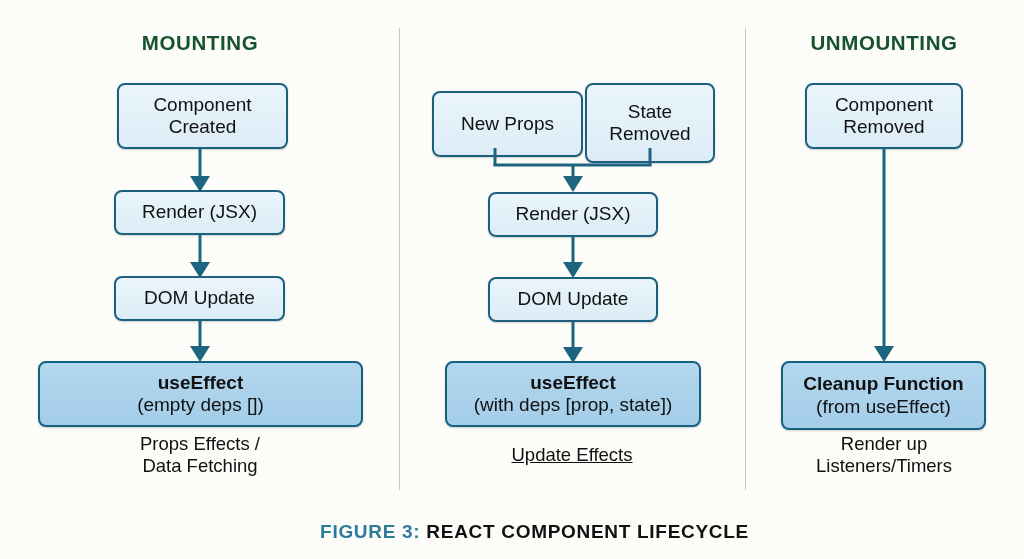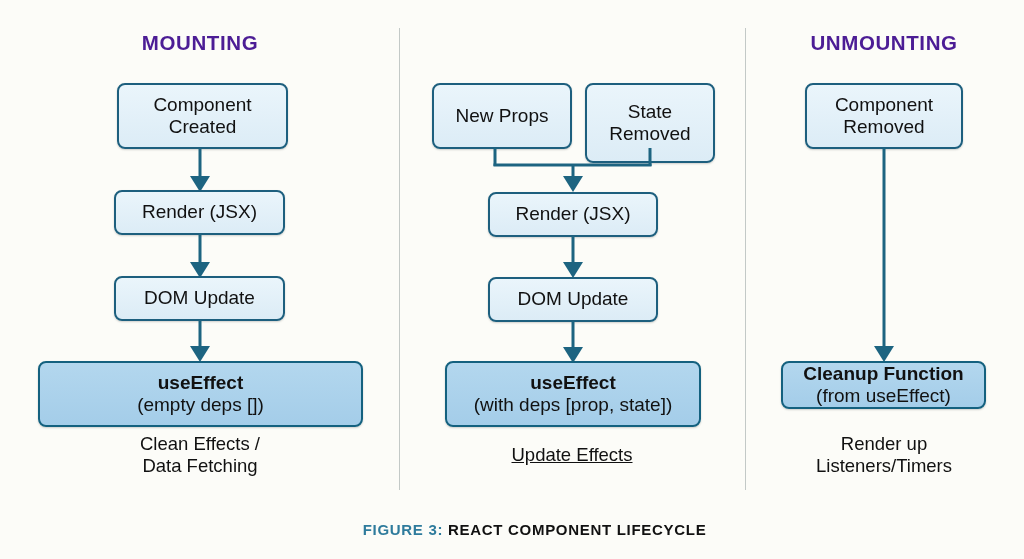--- a/index.html
+++ b/index.html
@@ -21,21 +21,21 @@
   }
   .divider {
     position: absolute;
     width: 1px;
     background: #c3c9c7;
     top: 28px;
     height: 462px;
   }
   .col-heading {
     position: absolute;
-    color: #4c1d95;
+    color: #14532d;
     font-weight: bold;
     font-size: 20.5px;
     letter-spacing: 0.6px;
     text-align: center;
     text-transform: uppercase;
     white-space: nowrap;
     transform: translateX(-50%);
   }
   .node {
     position: absolute;
@@ -72,21 +72,21 @@
   .caption .c2 { display: block; }
   .connector {
     position: absolute;
     pointer-events: none;
   }
   .figure-title {
     position: absolute;
     left: 512px;
     top: 521px;
     transform: translateX(-50%);
-    font-size: 15px;
+    font-size: 19px;
     font-weight: bold;
     letter-spacing: 0.7px;
     white-space: nowrap;
     color: #111111;
     padding-left: 45px;
   }
   .figure-title .fignum { color: #2e7b9c; }
 </style>
 </head>
 <body>
@@ -125,26 +125,26 @@
     <line x1="30" y1="0" x2="30" y2="28" stroke="#1d6481" stroke-width="3"></line>
     <polygon points="20,26 40,26 30,42" fill="#1d6481"></polygon>
   </svg>
 
   <div class="node emph" style="left:38px; top:361px; width:325px; height:66px;">
     <span class="line1">useEffect</span>
     <span class="line2">(empty deps [])</span>
   </div>
 
   <div class="caption" style="left:200px; top:433px;">
-    <span class="c1">Clean Effects /</span>
+    <span class="c1">Props Effects /</span>
     <span class="c2">Data Fetching</span>
   </div>
 
 
-  <div class="node" style="left:432px; top:83px; width:140px; height:66px;">
+  <div class="node" style="left:432px; top:91px; width:151px; height:66px;">
     <span class="line1">New Props</span>
   </div>
 
   <div class="node" style="left:585px; top:83px; width:130px; height:80px;">
     <span class="line1">State</span>
     <span class="line2">Removed</span>
   </div>
 
   <svg class="connector" style="left:480px; top:148px;" width="186" height="44">
     <line x1="15" y1="0" x2="15" y2="18" stroke="#1d6481" stroke-width="3"></line>
@@ -187,21 +187,21 @@
   <div class="node" style="left:805px; top:83px; width:158px; height:66px;">
     <span class="line1">Component</span>
     <span class="line2">Removed</span>
   </div>
 
   <svg class="connector" style="left:854px; top:148px;" width="60" height="214">
     <line x1="30" y1="0" x2="30" y2="200" stroke="#1d6481" stroke-width="3"></line>
     <polygon points="20,198 40,198 30,214" fill="#1d6481"></polygon>
   </svg>
 
-  <div class="node emph" style="left:781px; top:361px; width:205px; height:48px;">
+  <div class="node emph" style="left:781px; top:361px; width:205px; height:69px;">
     <span class="line1">Cleanup Function</span>
     <span class="line2">(from useEffect)</span>
   </div>
 
   <div class="caption" style="left:884px; top:433px;">
     <span class="c1">Render up</span>
     <span class="c2">Listeners/Timers</span>
   </div>
 
   <div class="figure-title">

